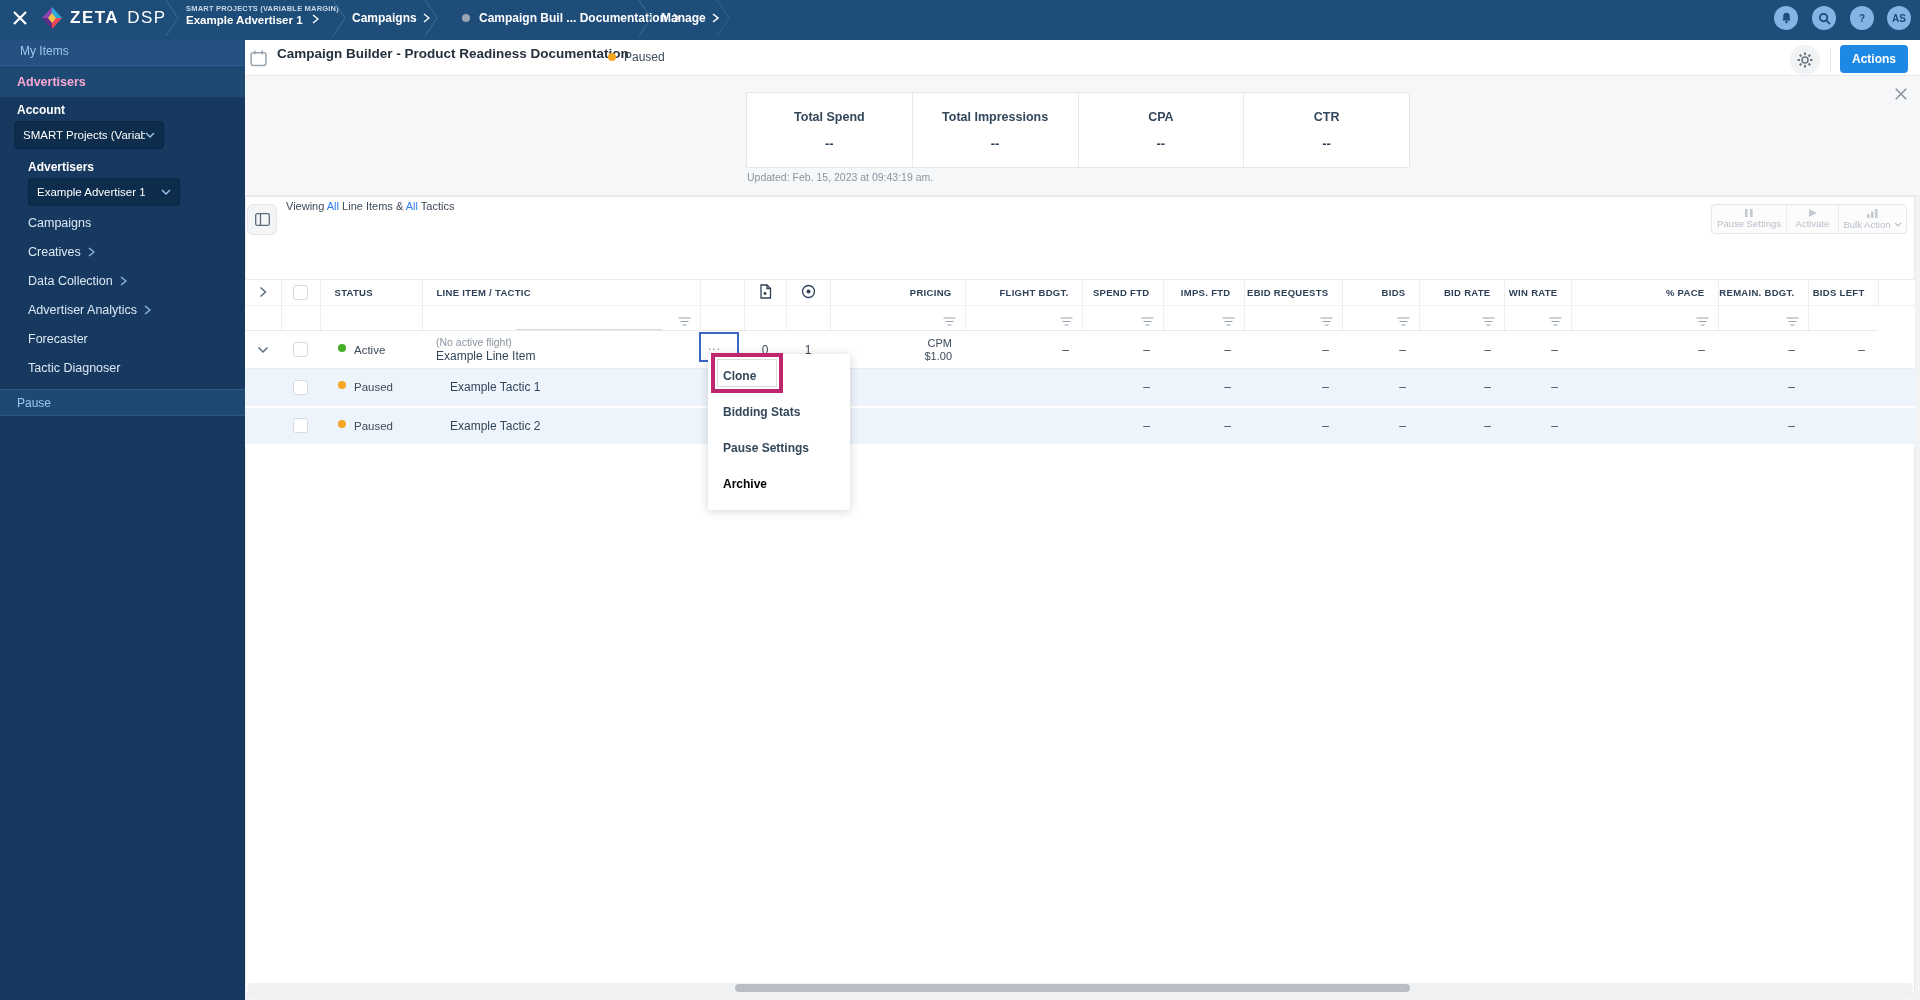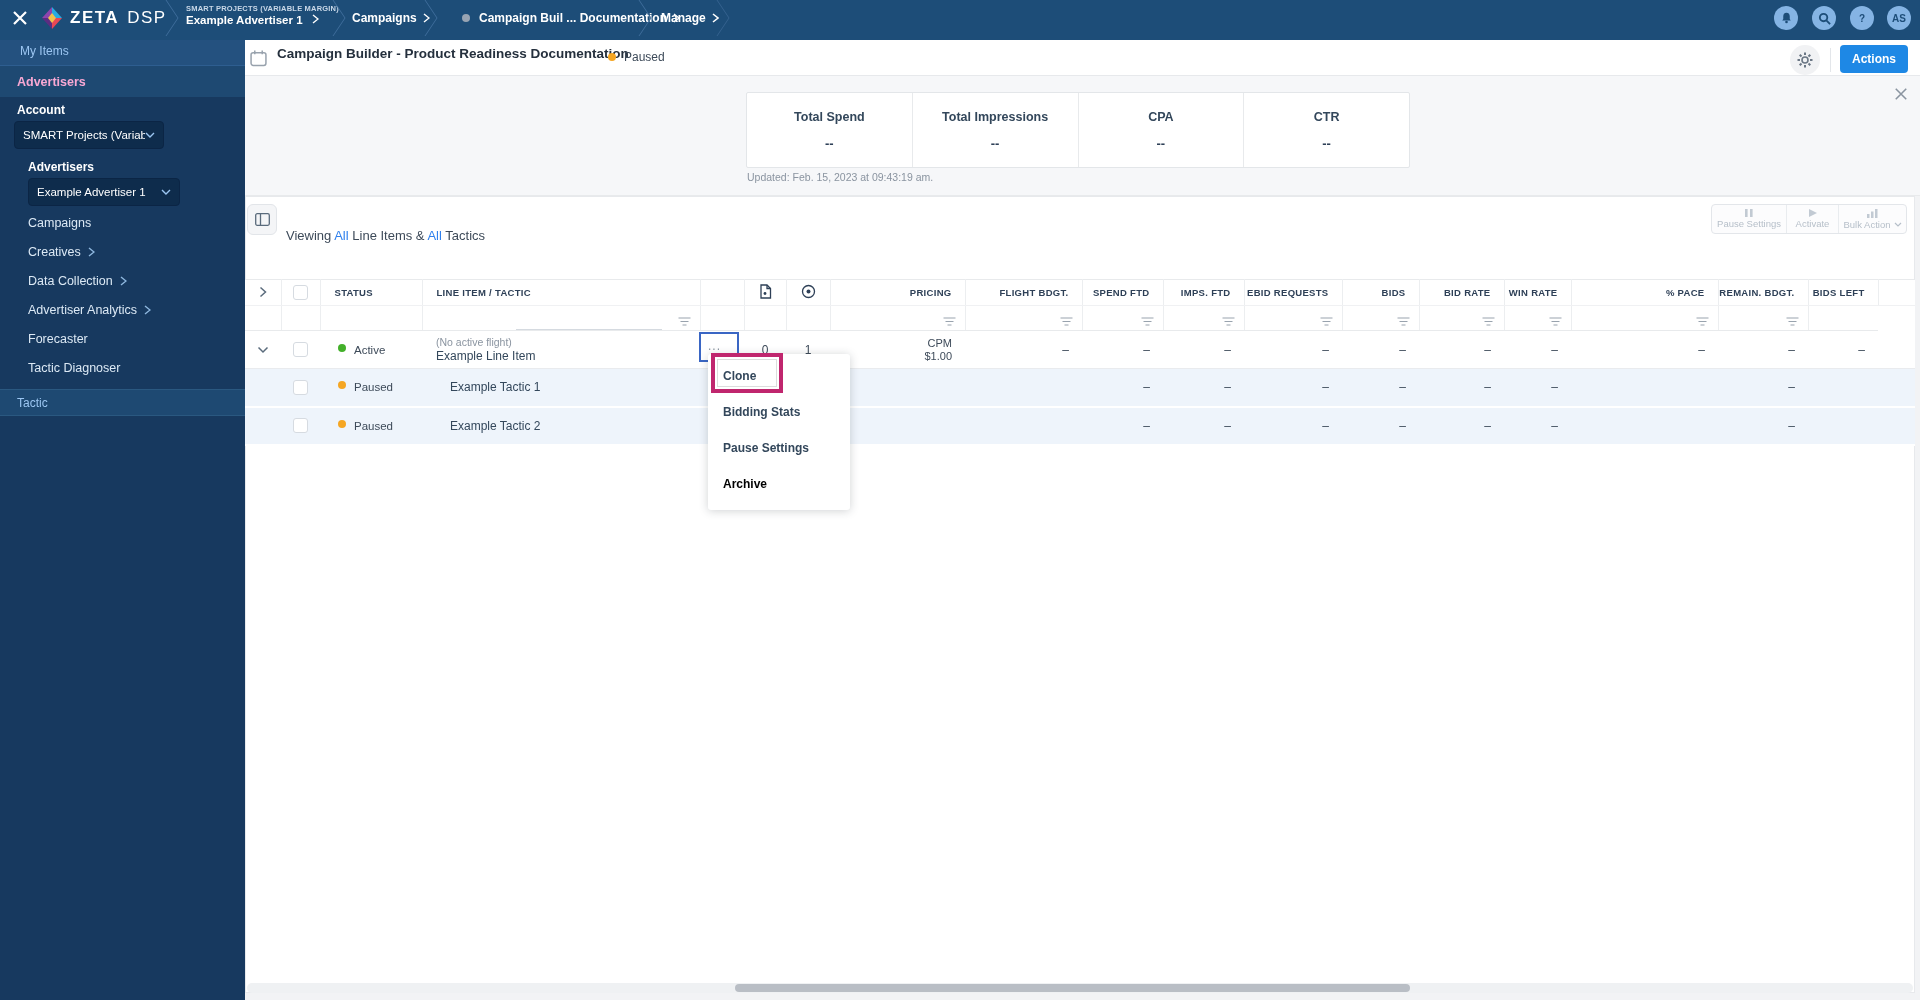--- a/index.html
+++ b/index.html
@@ -51,21 +51,21 @@
   .stats-card { left:746px; top:92px; width:664px; height:76px; background:#fff; border:1px solid #E3E6E9; border-radius:2px; display:flex; z-index:2; }
   .stat { flex:1; display:flex; flex-direction:column; align-items:center; justify-content:center; border-left:1px solid #E8EAEC; }
   .stat:first-child { border-left:none; }
   .stat .s-lbl { font-size:12.5px; font-weight:600; color:#33475B; }
   .stat .s-val { font-size:13px; font-weight:bold; color:#2E4057; margin-top:12px; }
   .stats-updated { left:747px; top:171px; font-size:10.5px; color:#8A94A0; z-index:2; }
   .stats-close { left:1894px; top:87px; width:14px; height:14px; cursor:pointer; z-index:3; }
 
   .table-card { left:245px; top:196px; width:1670px; height:797px; background:#fff; border:1px solid #E7E9EC; z-index:1; }
   .layout-btn { left:247px; top:204px; width:30px; height:31px; background:#F4F5F7; border:1px solid #E2E5E9; border-radius:6px; display:flex; align-items:center; justify-content:center; cursor:pointer; z-index:2; }
-  .viewing { left:286px; top:228px; font-size:13px; color:#3D4A59; z-index:2; }
+  .viewing { left:286px; top:200px; font-size:11px; color:#3D4A59; z-index:2; }
   .viewing .all { color:#2F80ED; }
   .bulk-group { left:1711px; top:204px; width:196px; height:30px; border:1px solid #E3E6EA; border-radius:4px; background:#FCFCFD; display:flex; z-index:2; }
   .bg-btn { display:flex; flex-direction:column; align-items:center; justify-content:center; border-left:1px solid #E9ECEF; cursor:default; }
   .bg-btn:first-child { border-left:none; }
   .bg-btn .blbl { font-size:9.5px; color:#B6BFC9; margin-top:1px; display:flex; align-items:center; }
 
   
   table.grid { position:absolute; left:245px; top:279px; width:1670px; border-collapse:collapse; table-layout:fixed; z-index:2; background:#fff; border-top:1px solid #E8EAEC; }
   table.grid th, table.grid td { overflow:hidden; vertical-align:middle; }
   tr.h1 th { height:26px; border-right:1px solid #ECEEF0; border-bottom:1px solid #F0F1F3; font-size:9.5px; font-weight:bold; color:#2E4057; letter-spacing:.3px; line-height:11px; }
@@ -235,21 +235,21 @@
         <path d="M1,1 L6,5 L1,9" stroke="#8FB8DF" stroke-width="1.4" fill="none"></path>
       </svg>
   </div>
   <div class="sb-nav" style="top:296px">
     <span>Forecaster</span>
   </div>
   <div class="sb-nav" style="top:325px">
     <span>Tactic Diagnoser</span>
   </div>
   <div class="sb-band sb-admin">
-    <span>Tactic</span>
+    <span>Pause</span>
   </div>
 </div>
 
 <div class="abs main-bg"></div>
 <div class="abs hdr-band"></div>
 
 <svg class="abs" style="left:250px; top:49px; z-index:3" width="17" height="18" viewBox="0 0 16 16">
   <rect x="1" y="3" width="14" height="12" rx="2" stroke="#98A2AD" stroke-width="1.4" fill="none"></rect>
   <line x1="4.5" y1="1" x2="4.5" y2="4.5" stroke="#98A2AD" stroke-width="1.4"></line>
   <line x1="11.5" y1="1" x2="11.5" y2="4.5" stroke="#98A2AD" stroke-width="1.4"></line>

